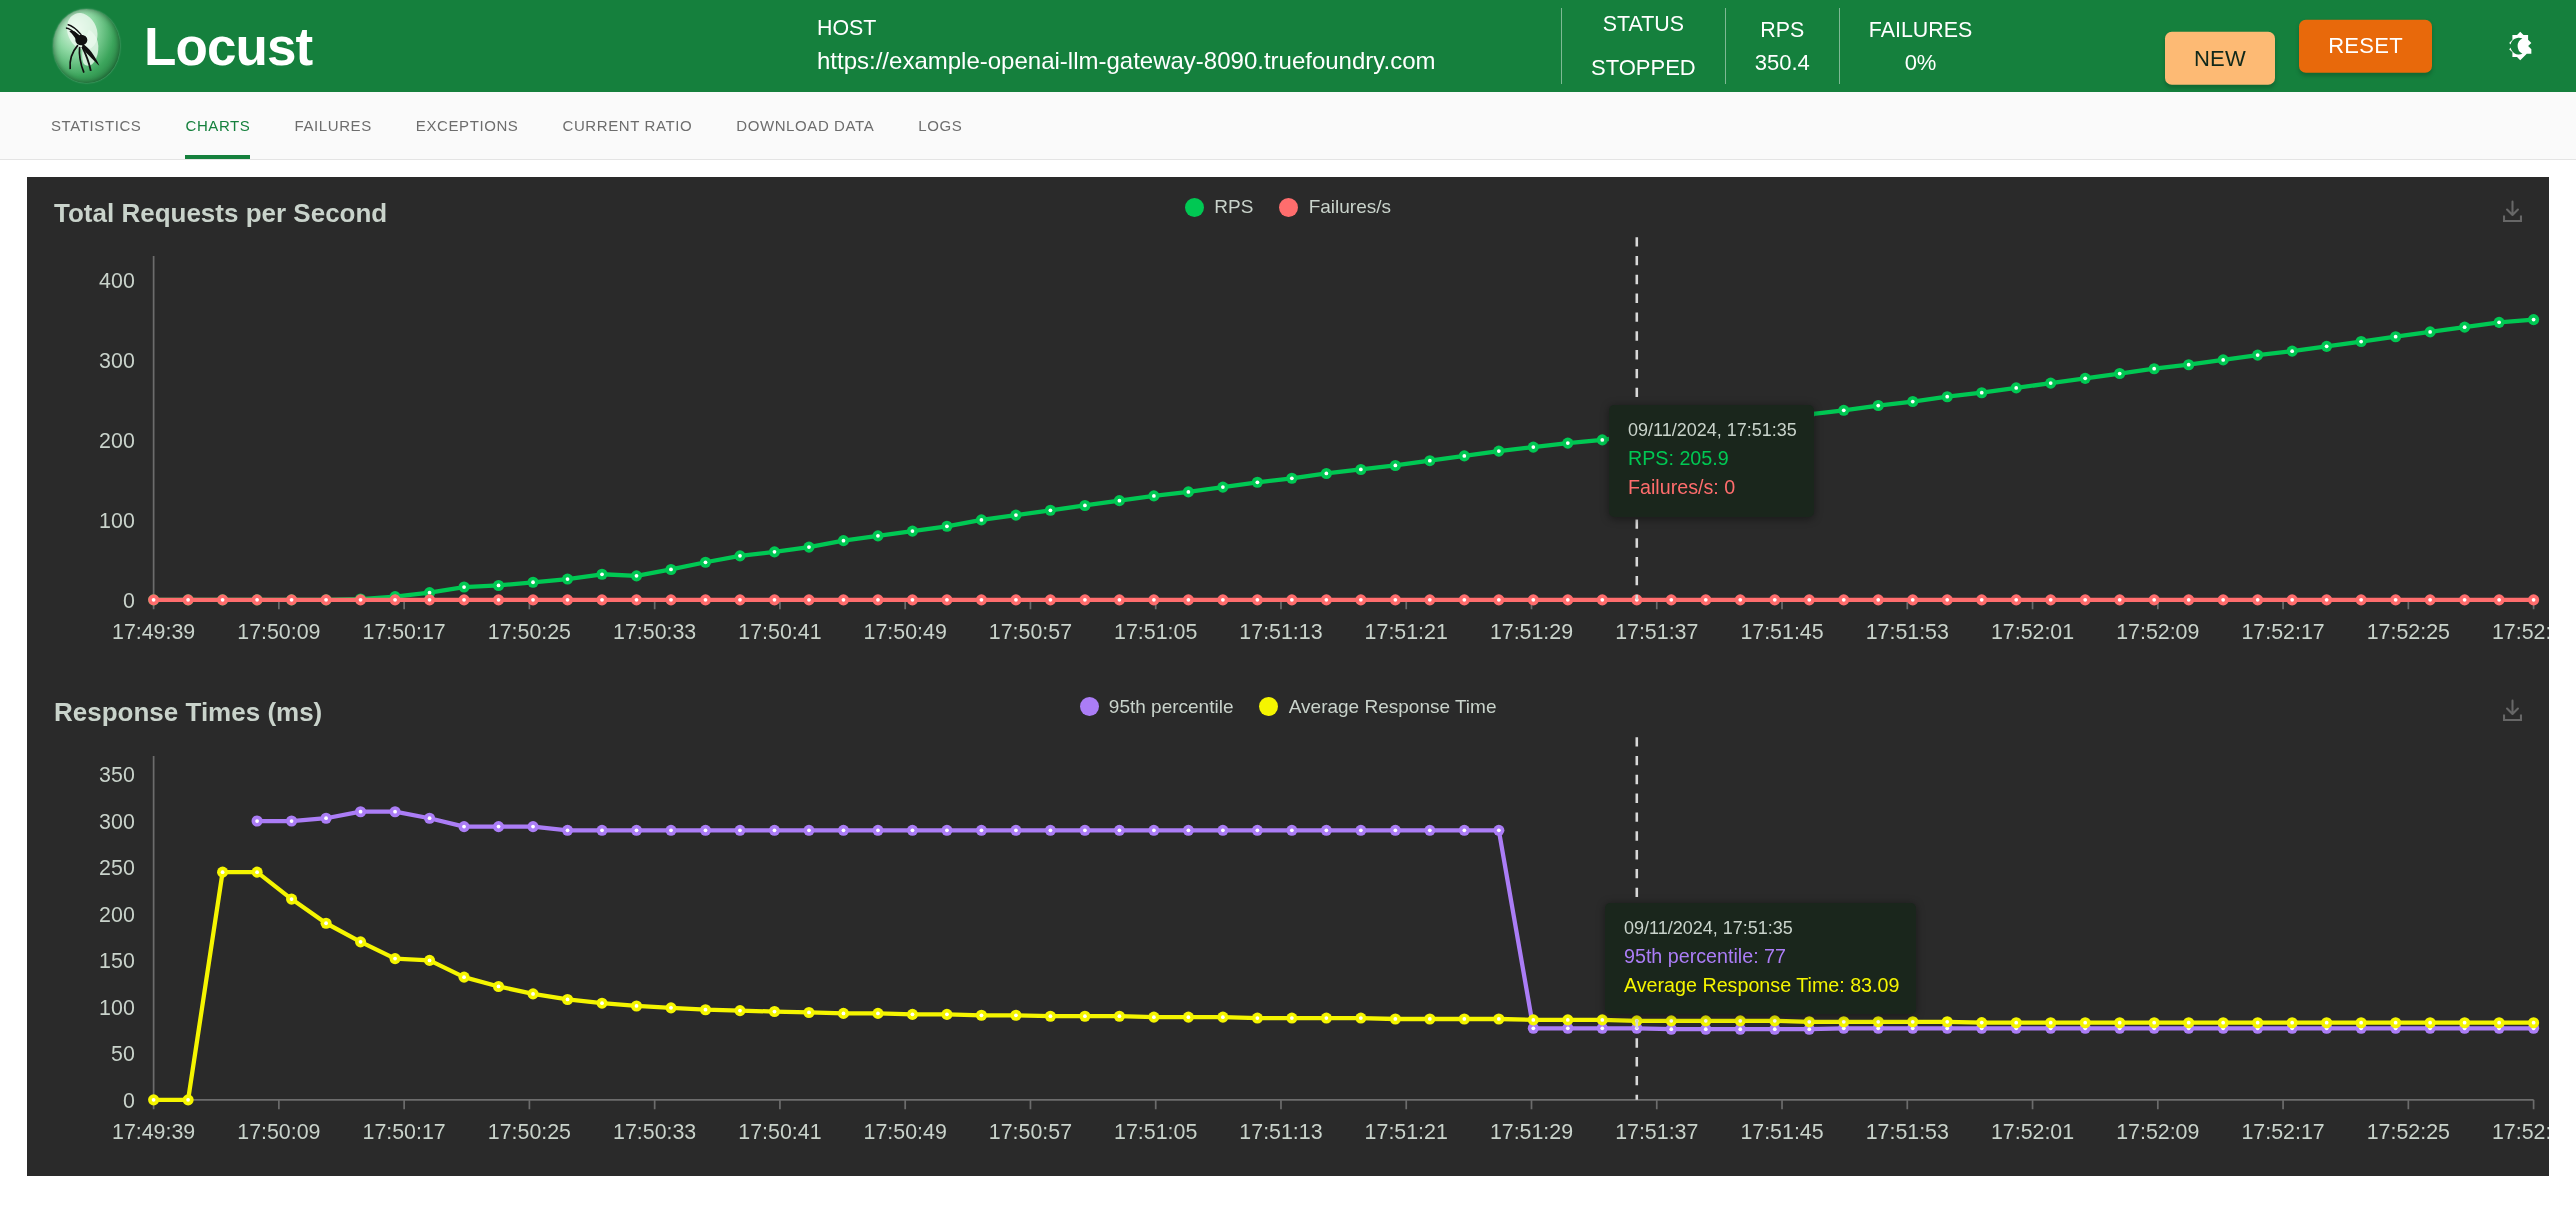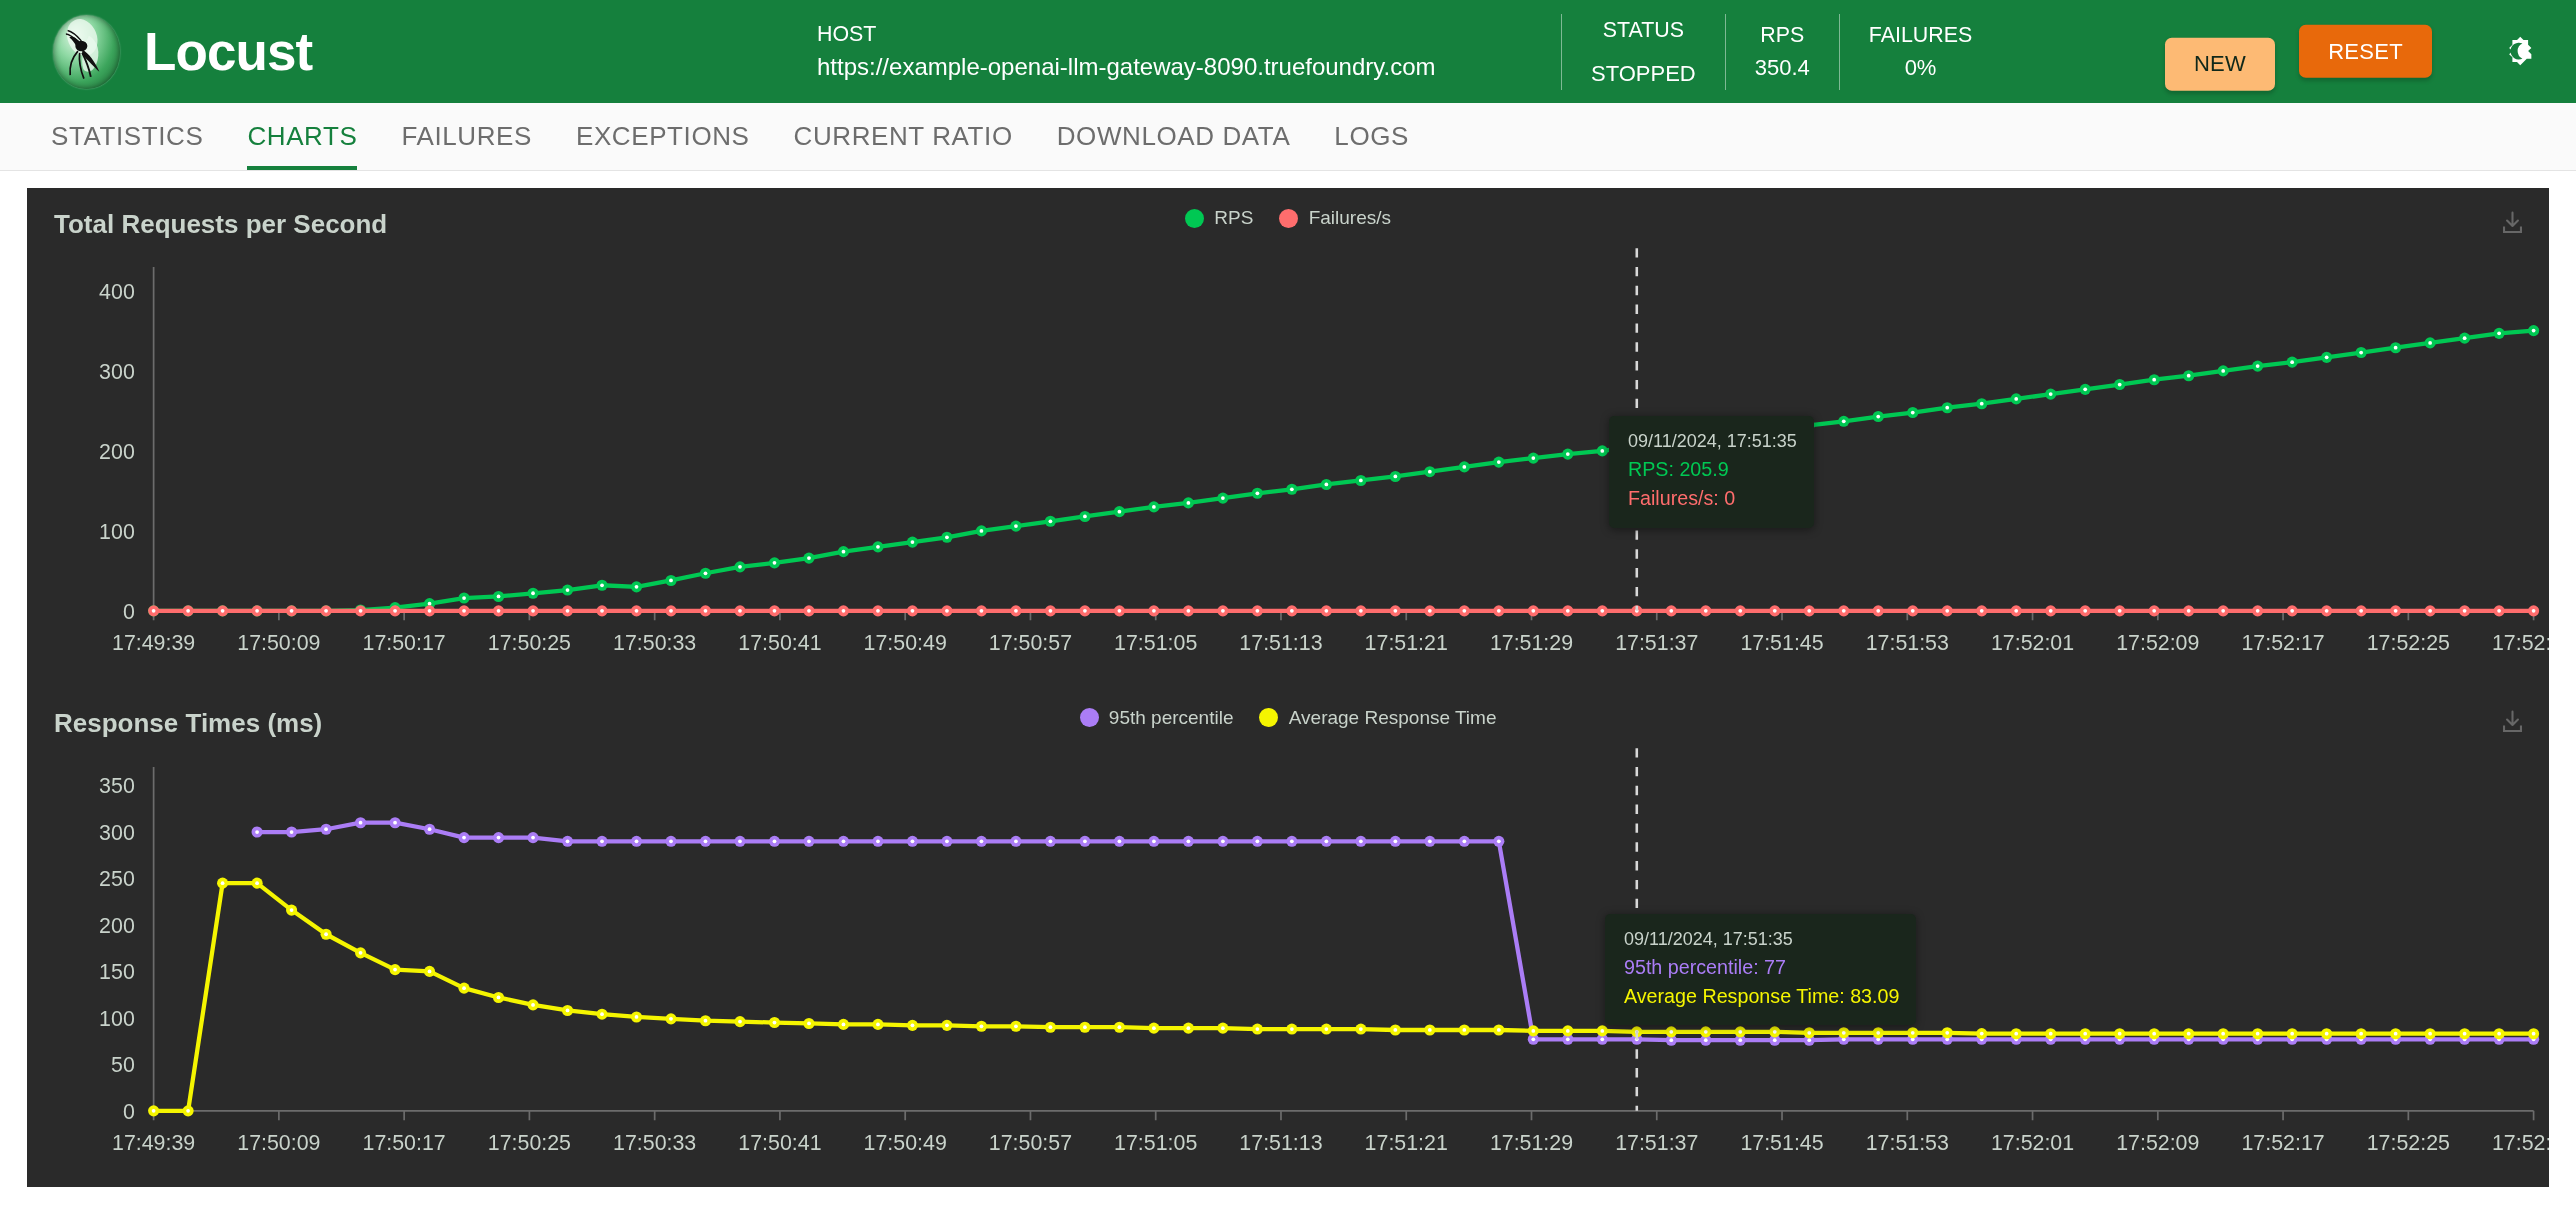--- a/index.html
+++ b/index.html
@@ -5,21 +5,21 @@
   * { box-sizing: border-box; margin: 0; padding: 0; }
   html, body {
     width: 2576px; height: 1227px;
     background: #ffffff;
     font-family: "Liberation Sans", sans-serif;
     overflow: hidden;
   }
 
   
   .header {
-    height: 103px;
+    height: 92px;
     background: #15803d;
     display: flex;
     align-items: center;
     padding: 0 29px 0 53px;
     position: relative;
   }
   .brand { display: flex; align-items: center; gap: 24px; flex: 0 0 auto; }
   .logo {
     width: 67px; height: 74px; border-radius: 50%;
     background: radial-gradient(ellipse at 34% 28%, #dff6e4 0%, #8fd9a4 30%, #3ca55c 62%, #15662f 100%);
@@ -69,21 +69,21 @@
 
   
   .tabbar {
     height: 68px; background: #fafafa;
     display: flex; align-items: stretch; padding-left: 29px;
     border-bottom: 0.9px solid #e4e4e4;
     box-shadow: 0 0.9px 2.6px rgba(0,0,0,.10);
   }
   .tab {
     display: flex; align-items: center; padding: 0 22px;
-    font-size: 26px; letter-spacing: 0.6px; color: #6d6d6d;
+    font-size: 15px; letter-spacing: 0.6px; color: #6d6d6d;
     cursor: pointer; position: relative; background: none; border: none;
     font-family: inherit;
   }
   .tab.active { color: #15803d; }
   .tab.active::after {
     content: ""; position: absolute; left: 22px; right: 22px; bottom: 0;
     height: 4.3px; background: #15803d;
   }
 
   

